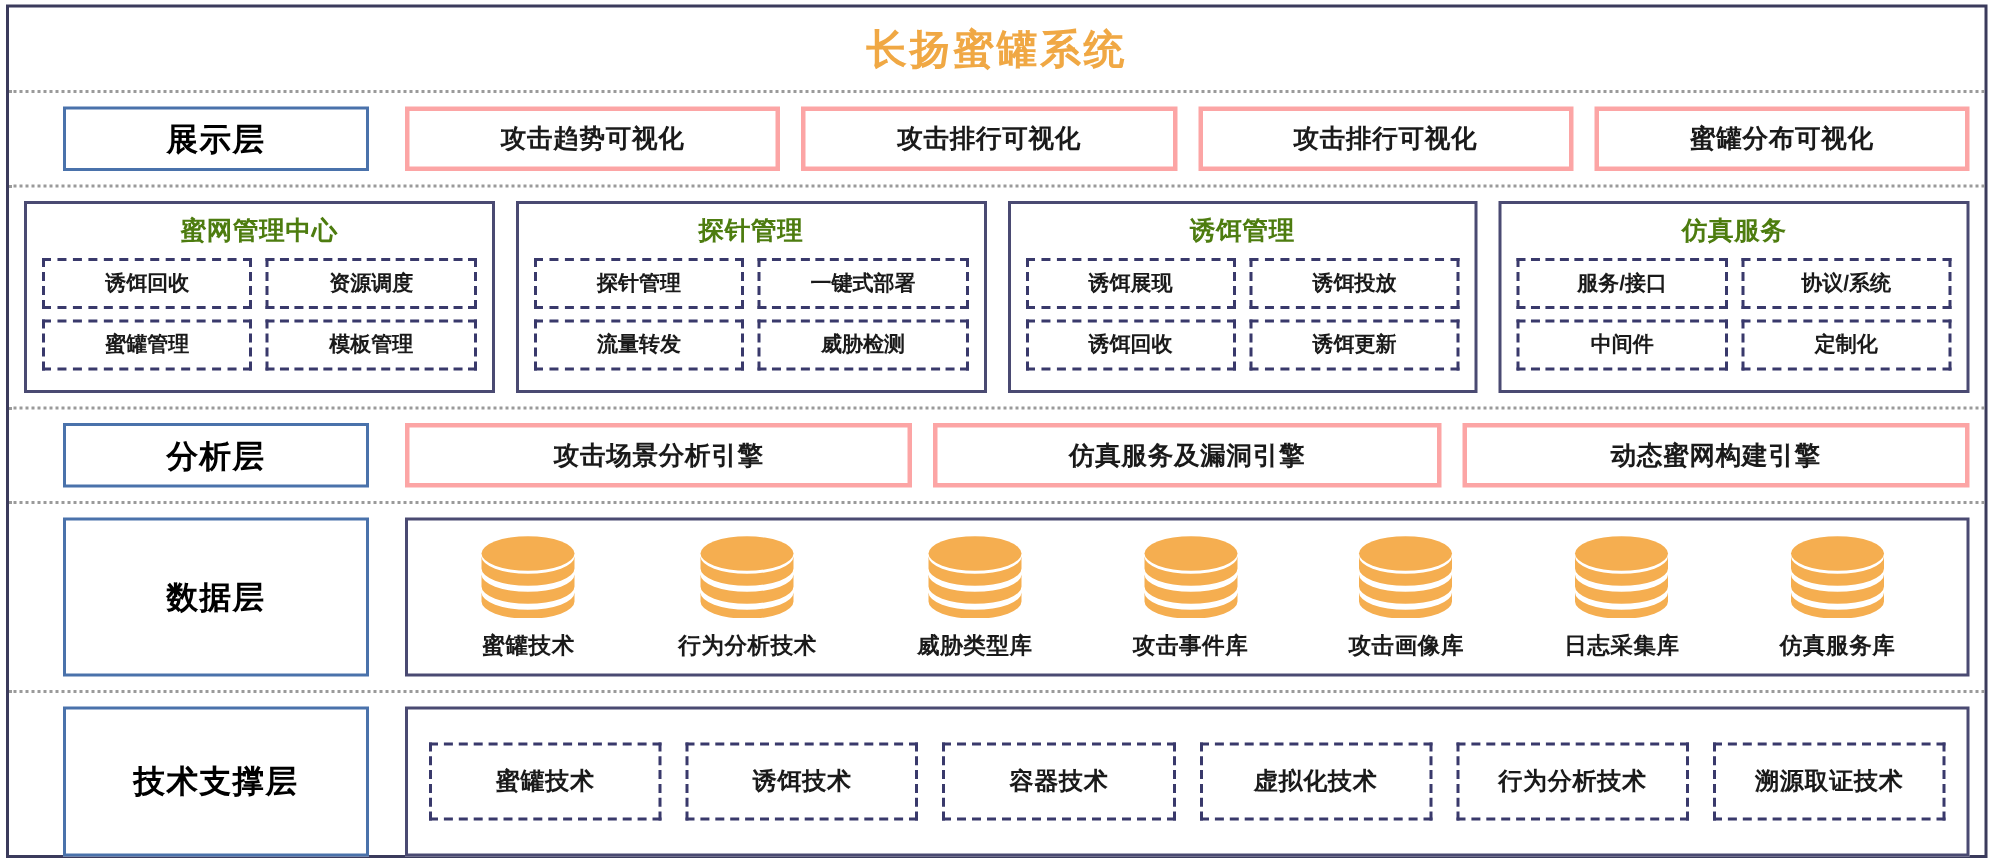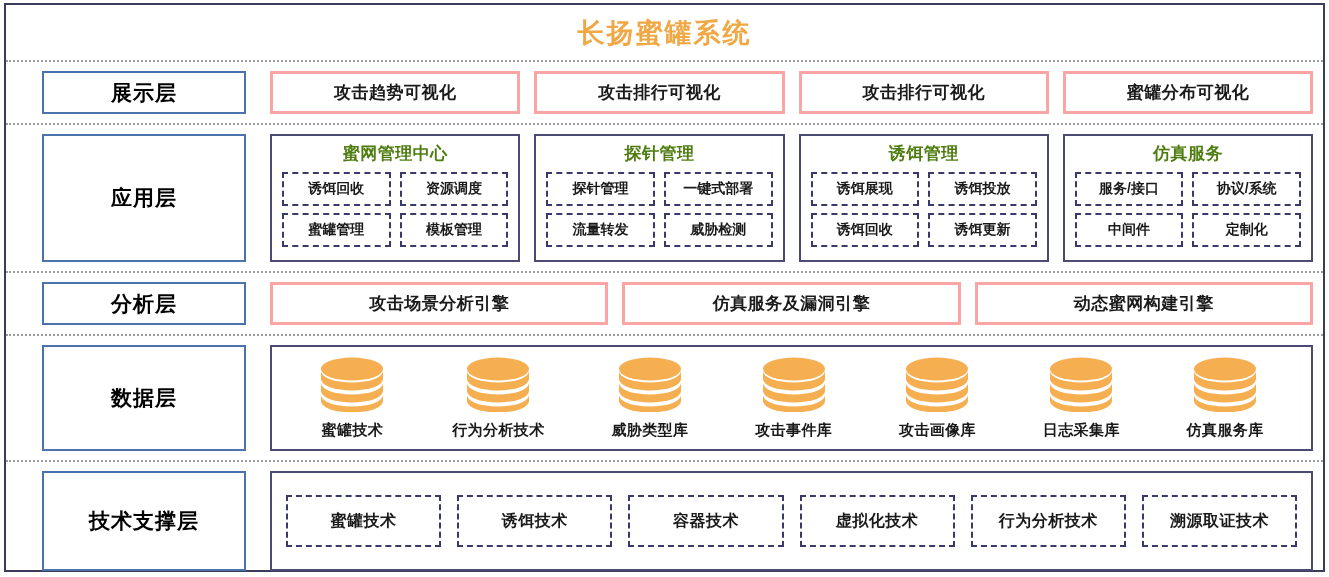--- a/index.html
+++ b/index.html
@@ -219,21 +219,20 @@
       <div class="layer-label">展示层</div>
       <div class="layer-content">
         <div class="solid-box">攻击趋势可视化</div>
         <div class="solid-box">攻击排行可视化</div>
         <div class="solid-box">攻击排行可视化</div>
         <div class="solid-box">蜜罐分布可视化</div>
       </div>
     </div>
 
     <div class="layer-row row-app">
-      <div class="layer-label">应用层</div>
       <div class="layer-content">
 
         <div class="group-box">
           <div class="group-title">蜜网管理中心</div>
           <div class="group-grid">
             <div class="dashed-chip">诱饵回收</div>
             <div class="dashed-chip">资源调度</div>
             <div class="dashed-chip">蜜罐管理</div>
             <div class="dashed-chip">模板管理</div>
           </div>

